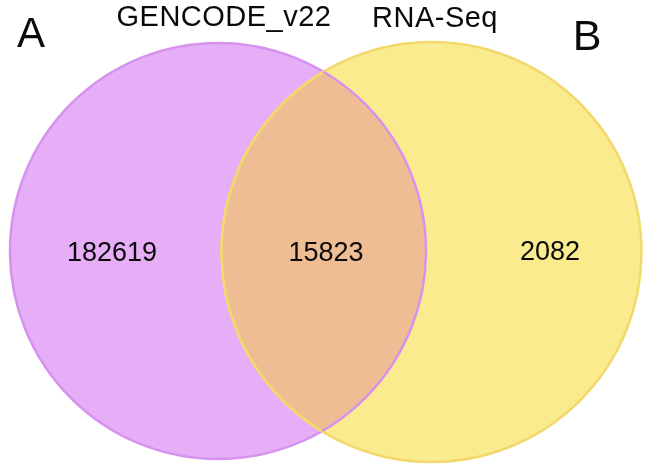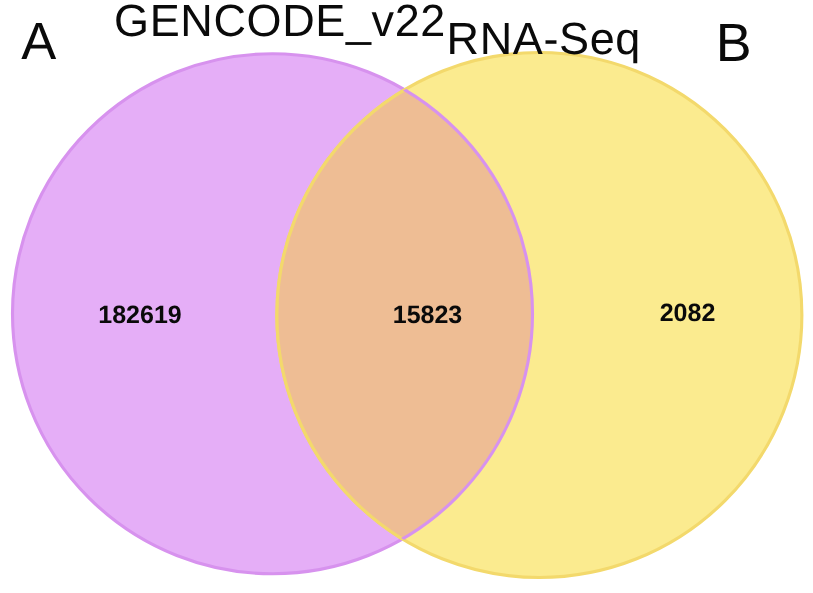--- a/index.html
+++ b/index.html
@@ -28,35 +28,35 @@
     justify-content: center;
     white-space: nowrap;
     color: #0a0a0a;
     line-height: 1;
   }
   .panel-label {
     font-size: 42px;
     font-weight: 400;
   }
   .set-title {
-    font-size: 36px;
+    font-size: 29px;
     font-weight: 400;
     letter-spacing: 0.5px;
   }
   .count {
-    font-size: 20px;
-    font-weight: 700;
+    font-size: 27px;
+    font-weight: 400;
     text-align: right;
   }
   .panel-a { left: 8px;   top: 12px;  width: 46px;  height: 42px; }
   .panel-b { left: 564px; top: 14px;  width: 46px;  height: 42px; font-size: 43px; }
   .title-left  { left: 104px; top: 0px;   width: 240px; height: 33px; }
-  .title-right { left: 355px; top: 14px;   width: 160px; height: 33px; text-align: right; }
+  .title-right { left: 355px; top: 1px;   width: 160px; height: 33px; text-align: right; }
   .count-left   { left: 42px;  top: 236px; width: 140px; height: 32px; }
-  .count-middle { left: 272px; top: 236px; width: 140px; height: 32px; }
+  .count-middle { left: 256px; top: 236px; width: 140px; height: 32px; }
   .count-right  { left: 480px; top: 235px; width: 140px; height: 32px; }
 </style>
 </head>
 <body>
 
 <div class="figure">
 
   <svg class="venn-svg" width="650" height="474" viewBox="0 0 650 474">
     <defs>
       <clipPath id="clip-left">

